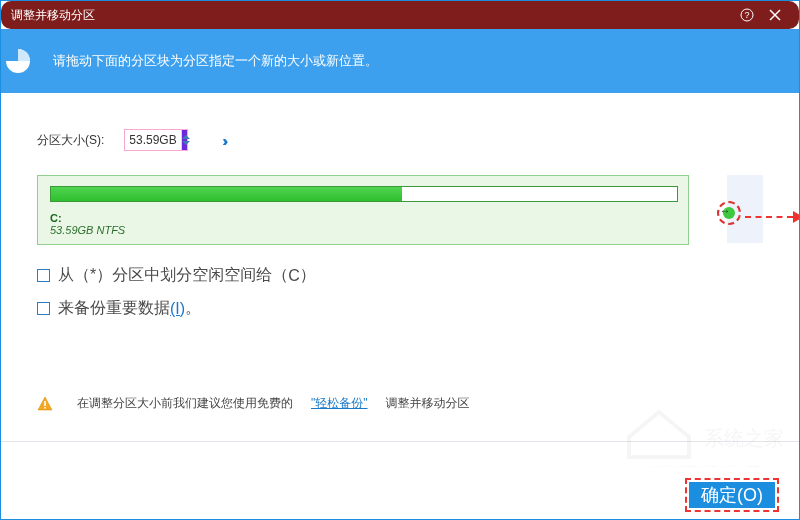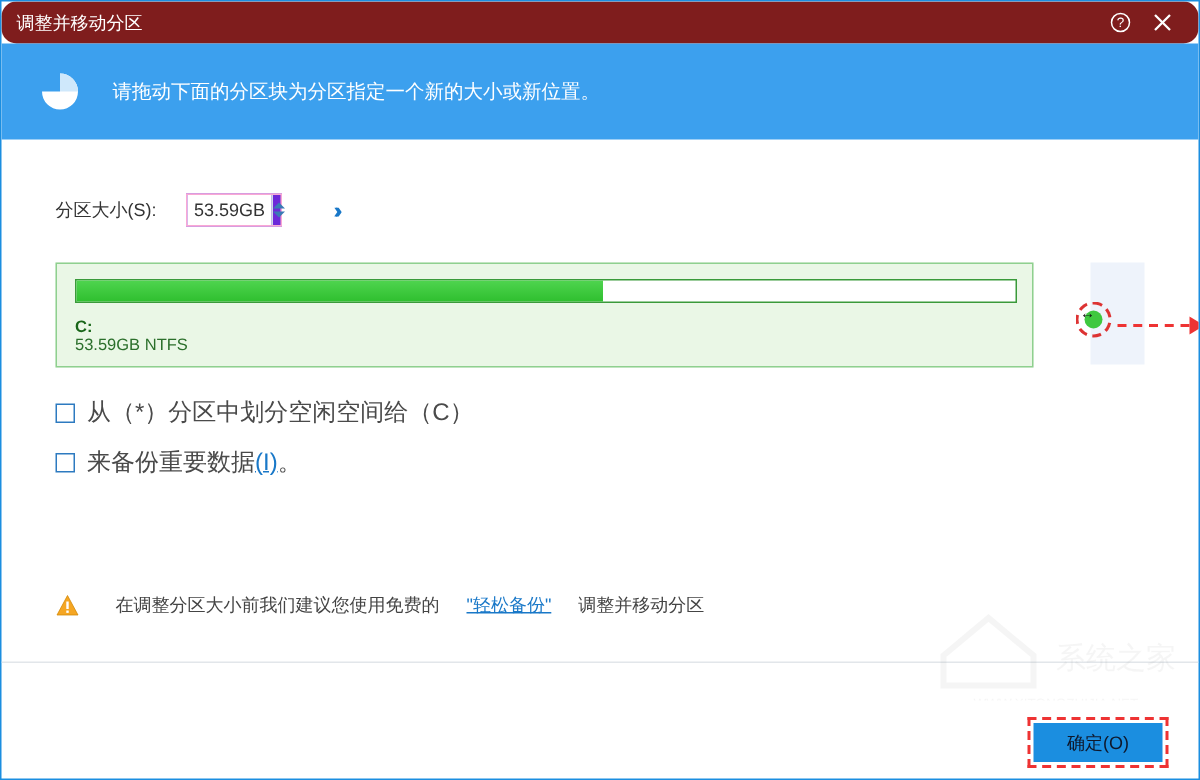--- a/index.html
+++ b/index.html
@@ -3,54 +3,54 @@
 <meta charset="utf-8">
 <style>
   * { box-sizing: border-box; margin: 0; padding: 0; }
   body { font-family: "Microsoft YaHei", "Segoe UI", Arial, sans-serif; font-size: 12px; color: #333; background: #fff; }
   .window { width: 800px; height: 520px; border: 1px solid #1b8ee0; position: relative; overflow: hidden; }
   
   .titlebar { height: 28px; background: #7f1d1d; display: flex; align-items: center; padding: 0 10px; color: #fff; font-size: 12px; border-radius: 10px; }
   .titlebar .title { flex: 1; }
   .titlebar .tb-btn { width: 28px; height: 28px; display: flex; align-items: center; justify-content: center; }
   
-  .banner { height: 64px; background: #3ca0ee; display: flex; align-items: center; padding-left: 22px; color: #fff; font-size: 13px; }
+  .banner { height: 64px; background: #3ca0ee; display: flex; align-items: center; color: #fff; font-size: 13px; }
   .banner .icon-wrap { width: 34px; height: 34px; margin-right: 18px; display:flex; align-items:center; justify-content:center; }
   
   .content { padding: 36px 36px 0 36px; position: relative; }
   .row-size { display: flex; align-items: center; margin-bottom: 24px; gap: 20px; }
   .spinner { display:flex; align-items:center; border:1px solid #f9a8d4; height:22px; width:64px; background:#6d28d9; }
   .spinner input { border:none; outline:none; width:56px; height:20px; font-size:12px; padding-left:4px; color:#333; }
   .spinner .arrows { width:18px; display:flex; flex-direction:column; align-items:center; justify-content:center; border-left:1px solid #cdd9e6; height:20px; }
   .spinner .tri { width:0; height:0; border-left:4px solid transparent; border-right:4px solid transparent; }
   .spinner .tri.up { border-bottom:4px solid #3a7ab5; margin-bottom:2px; }
   .spinner .tri.dn { border-top:4px solid #3a7ab5; }
   .expand { color:#1978c8; font-size:15px; padding-left:14px; letter-spacing:-4px; font-weight:bold; }
   .part-box-wrap { position: relative; margin-bottom: 20px; }
   .part-box { border:1px solid #8fd08f; background:#eaf7e6; padding:10px 12px 8px 12px; position:relative; width:652px; }
   .bar-outer { height:16px; width:628px; border:1px solid #3a9a3a; background:#fff; position:relative; }
   .bar-fill { height:14px; background:linear-gradient(#4fd44f,#2fbf2f); position:absolute; left:0; top:0; }
   .part-label { margin-top:10px; font-size:11px; font-weight:bold; color:#196619; }
-  .part-sub { font-size:11px; color:#2b6f2b; }
+  .part-sub { font-size:11px; color:#2b6f2b;font-style:italic; }
   .free-zone { position:absolute; left:690px; top:0; right:0; height:68px; background:#eef3fb; }
   .handle { position:absolute; left:680px; top:26px; width:24px; height:24px; border:2px dashed #d33; border-radius:50%; display:flex; align-items:center; justify-content:center; background:transparent; }
   .knob { width:12px; height:12px; background:#3fc83f; border-radius:50%; position:relative; }
   .arrows-lr { position:absolute; left:-5px; top:1px; font-size:10px; color:#111; width:22px; text-align:center; }
   .dash-arrow { position:absolute; left:708px; top:36px; display:flex; align-items:center; }
   .dash-line { border-top:2px dashed #e33; width:48px; height:0; }
   .dash-head { width:0;height:0;border-top:6px solid transparent;border-bottom:6px solid transparent;border-left:10px solid #e33; }
   .check-row { display:flex; align-items:center; margin:12px 0 0 0; font-size:16px; color:#4a4a4a; }
   .chk { width:13px; height:13px; border:1px solid #2d7ac0; margin-right:8px; background:#fff; }
   .link { color:#1978c8; text-decoration:underline; }
   .warn-row { position:absolute; left:36px; top:394px; display:flex; align-items:center; font-size:12px; color:#444;gap:18px; }
   .warn-icon { width:16px; height:16px; margin-right:6px; }
   .separator { position:absolute; left:0; right:0; top:440px; height:1px; background:#e2e6ea; }
   .footer { position:absolute; left:0; right:0; bottom:0; height:48px; display:flex; align-items:center; justify-content:flex-end; padding-right:24px; }
   .ok-wrap { position:relative; }
-  .ok-btn { width:86px; height:26px; background:#1b8ee0; color:#0f172a; border:none; font-size:12px; display:flex; align-items:center; justify-content:center; }
+  .ok-btn { width:86px; height:26px; background:#1b8ee0; color:#ffffff; border:none; font-size:18px; display:flex; align-items:center; justify-content:center; }
   .ok-dash { position:absolute; left:-4px; top:-4px; width:94px; height:34px; border:2px dashed #e33; pointer-events:none; }
   .watermark { position:absolute; right:10px; bottom:52px; opacity:0.08; pointer-events:none; }
 </style>
 </head>
 <body>
 
 <div class="window">
 
   <div class="titlebar">
     <div class="title">调整并移动分区</div>

